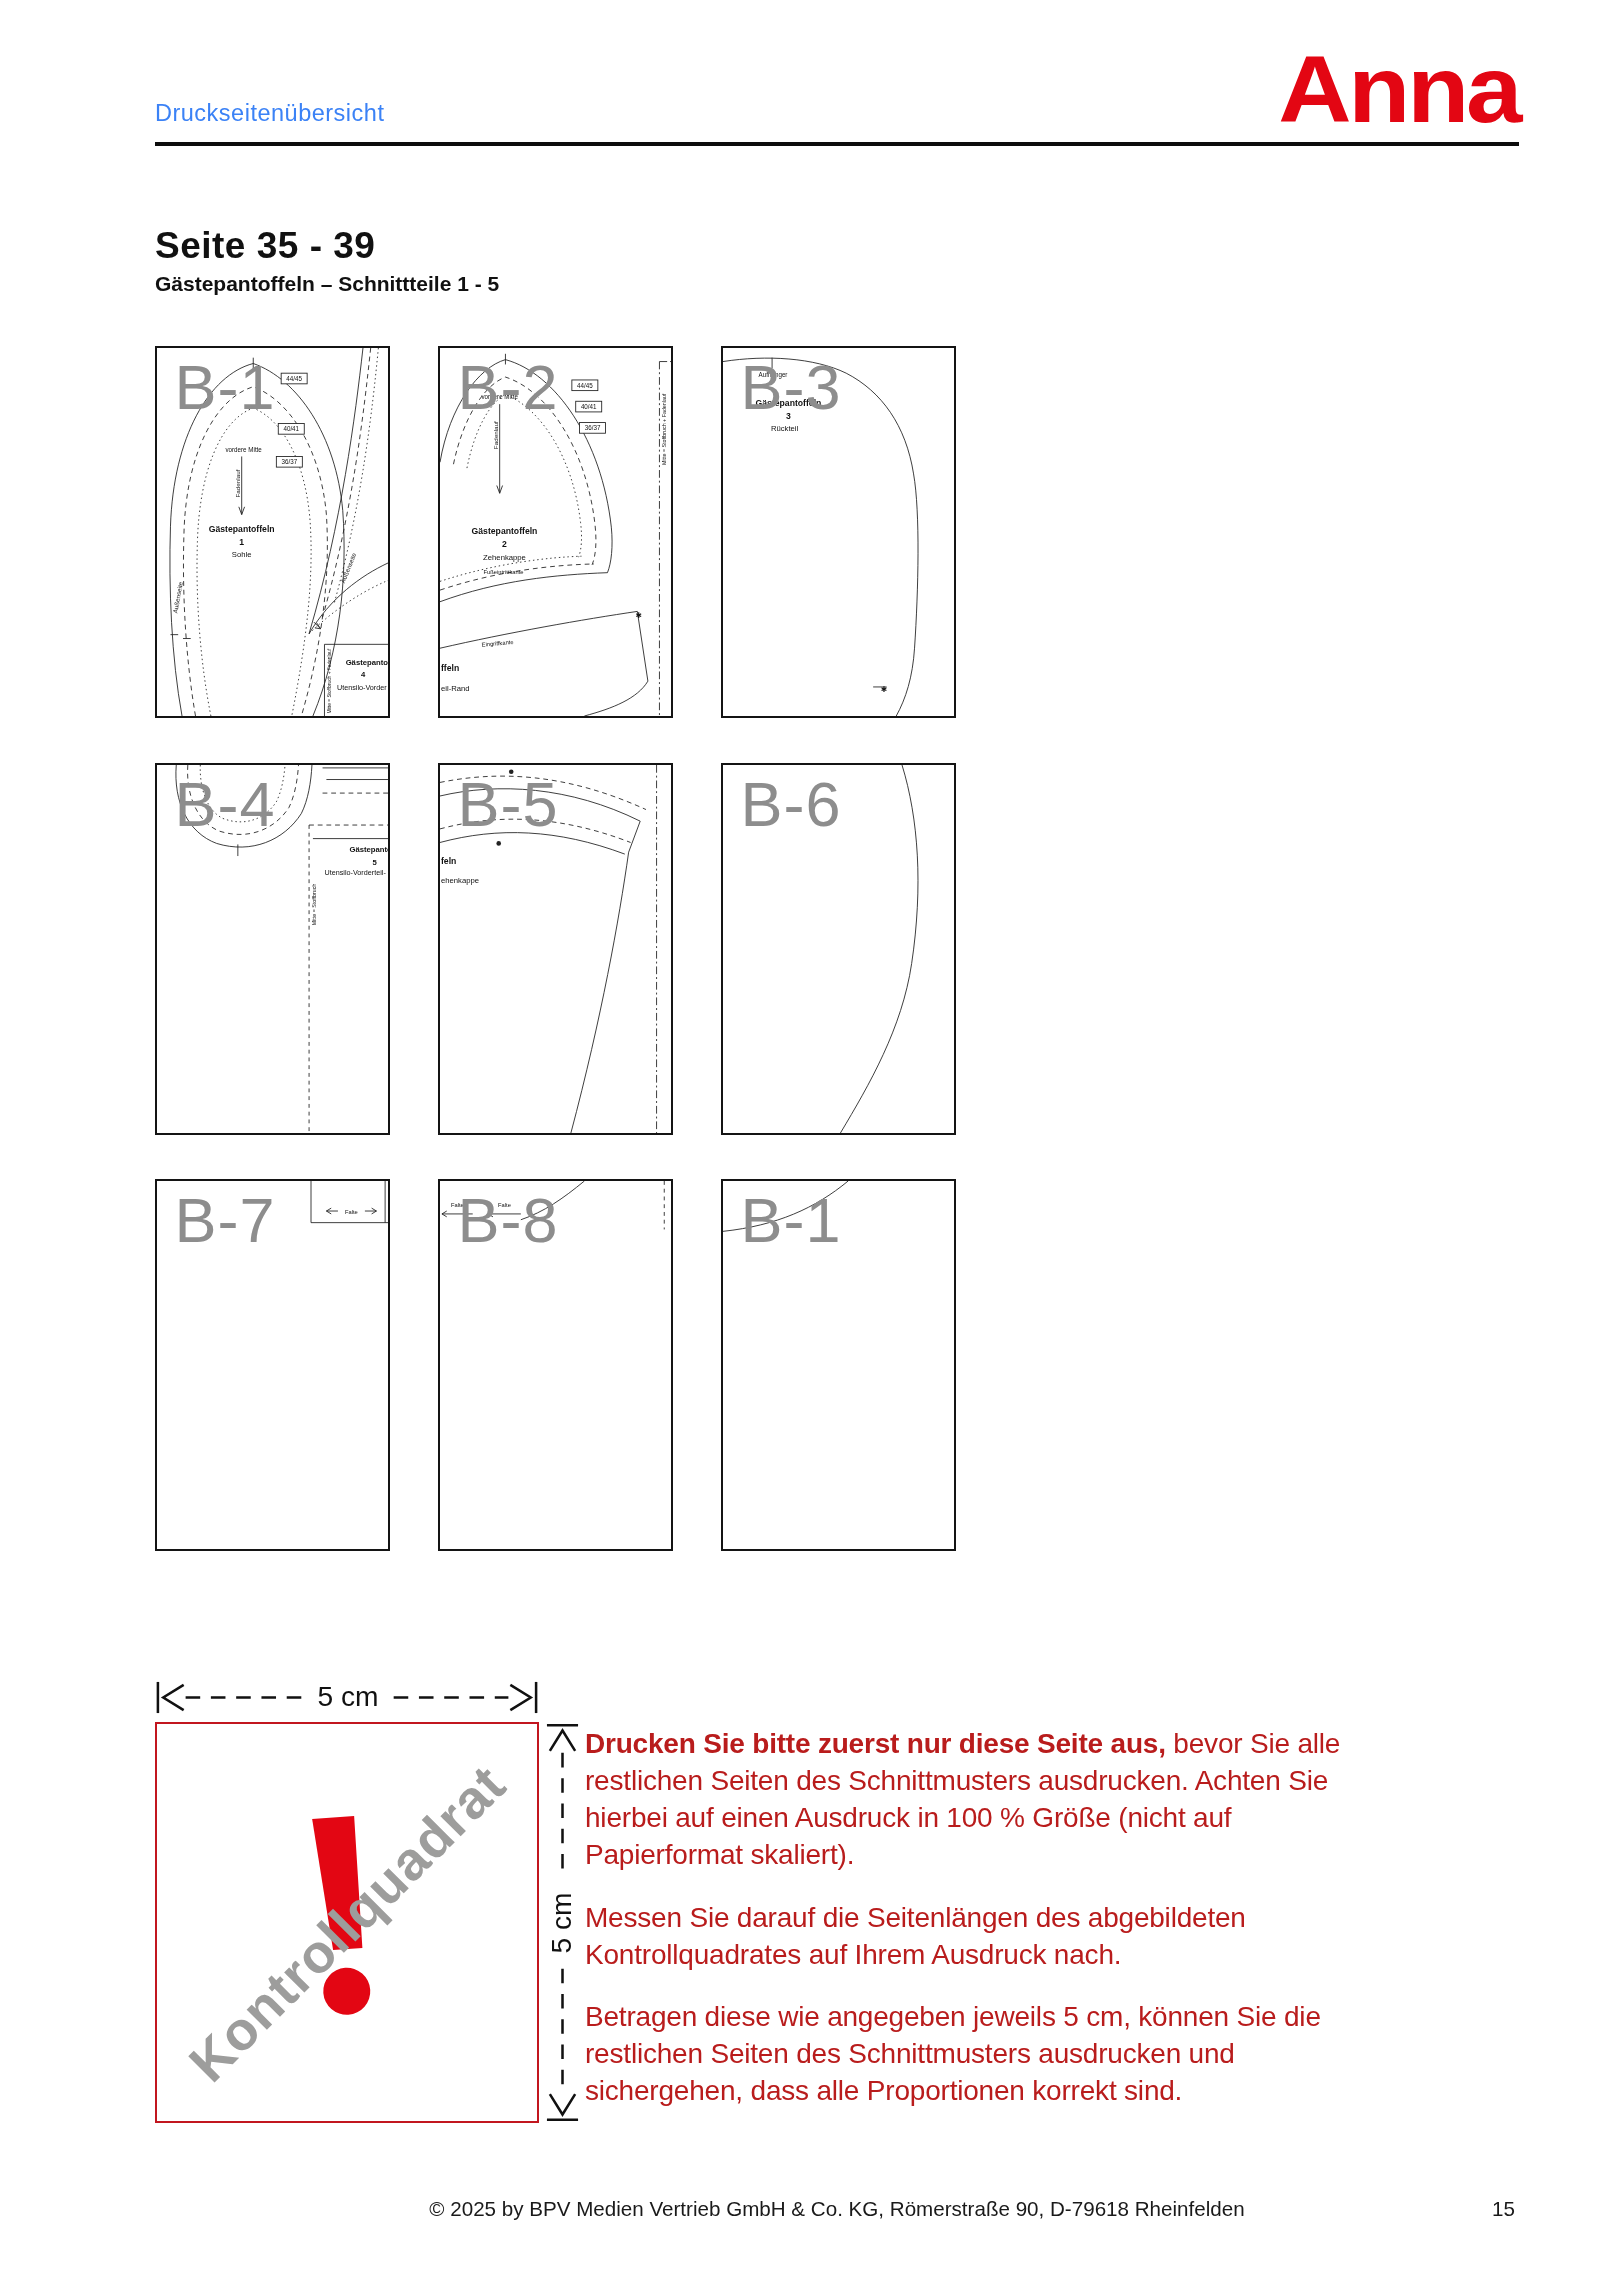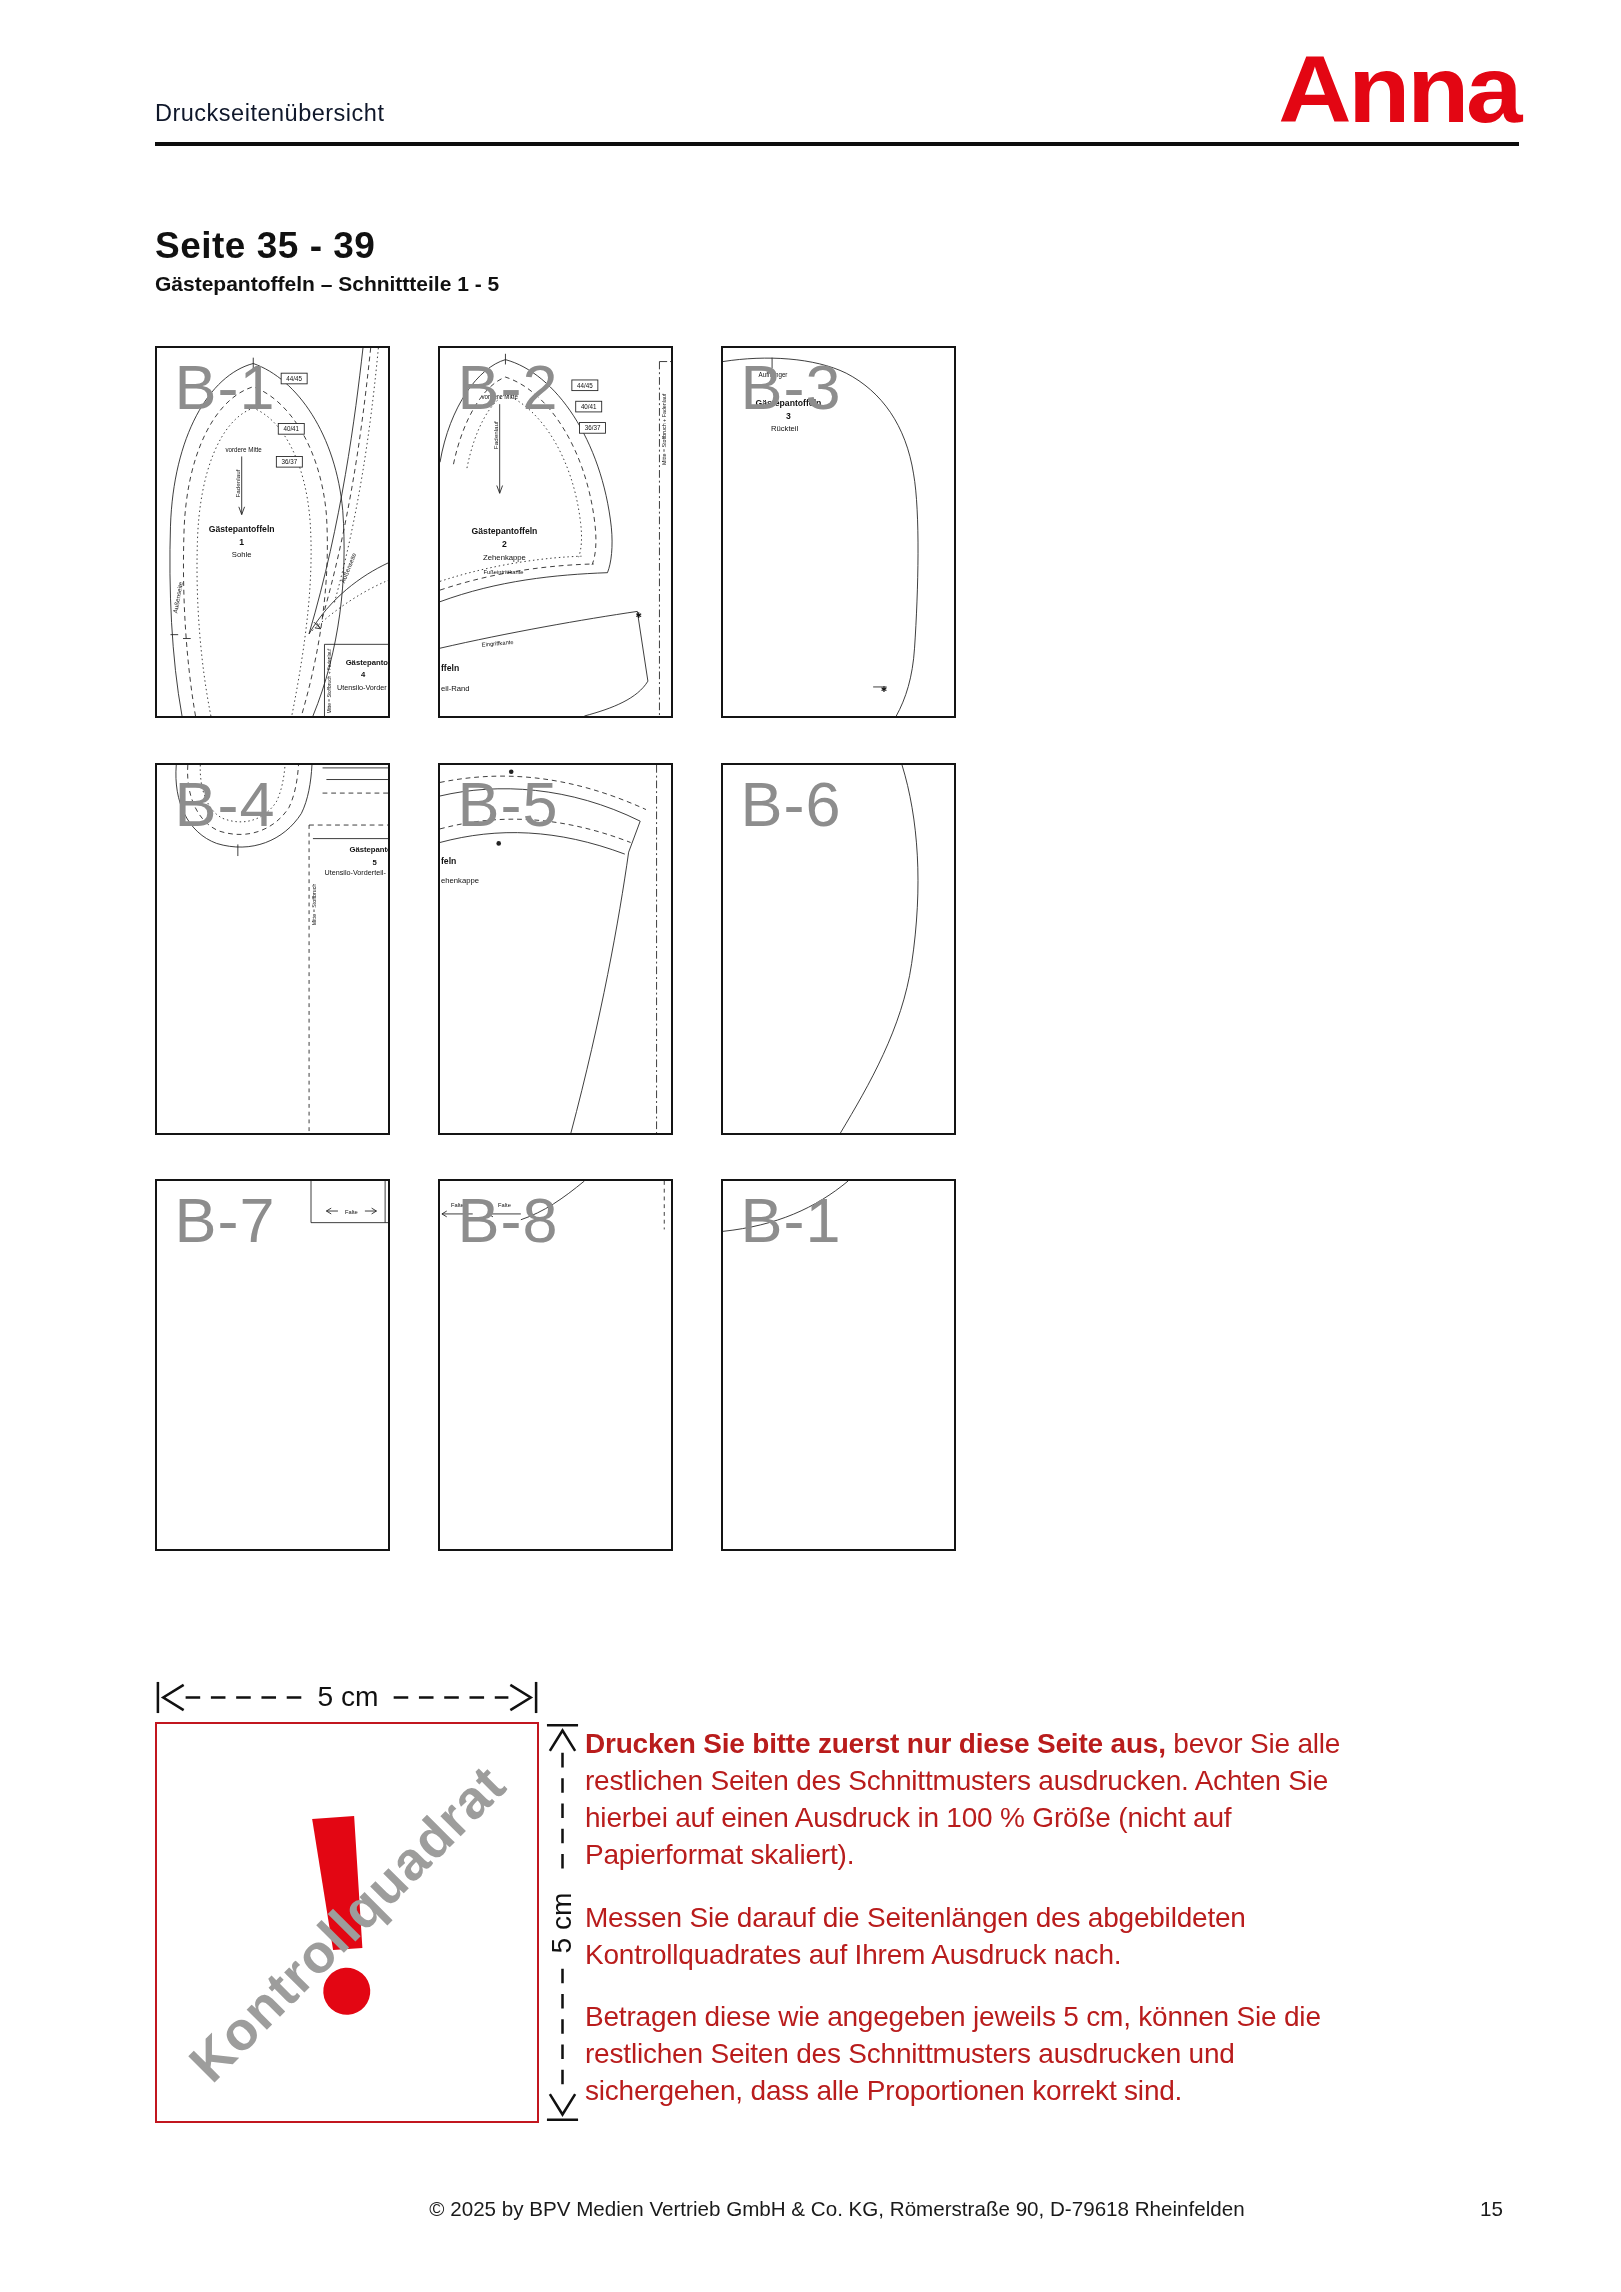--- a/index.html
+++ b/index.html
@@ -1,20 +1,20 @@
 <!DOCTYPE html>
 <html><head>
 <meta charset="utf-8">
 <style>
   html,body{margin:0;padding:0;background:#e8e8e8}
   .page{position:relative;width:1621px;height:2293px;background:#fff;margin:0 auto;
         font-family:"Liberation Sans",sans-serif;color:#111;overflow:hidden}
   .abs{position:absolute}
   
-  .breadcrumb{left:155px;top:100px;font-size:23.5px;letter-spacing:0.5px;color:#0f172a}
+  .breadcrumb{left:155px;top:100px;font-size:23.5px;letter-spacing:0.5px;color:#3b82f6}
   .rule{left:155px;top:142px;width:1364px;height:3.9px;background:#0d0d0d}
   .logo{right:102px;top:43px;font-size:94px;font-weight:bold;letter-spacing:-2.9px;line-height:1;
         transform:scaleX(1.08);transform-origin:right top}
   
   .page-title{left:155px;top:225px;font-size:37px;font-weight:bold;letter-spacing:0.5px}
   .page-subtitle{left:155px;top:272px;font-size:21px;font-weight:bold}
   
   .tile{position:absolute;width:235px;height:372px;border:2.9px solid #141414;box-sizing:border-box;background:#fff;overflow:hidden}
   .tile svg{position:absolute;left:0;top:0;width:100%;height:100%}
   .tile-label{position:absolute;left:17.6px;top:7.8px;font-size:63px;font-weight:normal;color:#8d8d8d;line-height:1;letter-spacing:1px}
@@ -24,21 +24,21 @@
   .ctrl-square{left:155px;top:1722px;width:384px;height:401px;border:2.9px solid #c2161f;box-sizing:border-box}
   .watermark{left:50%;top:50%;transform:translate(-50%,-50%) rotate(-45deg);
              font-size:54px;font-weight:bold;color:#9d9d9c;white-space:nowrap;letter-spacing:1px}
   
   .instructions{left:585px;top:1725px;width:776px;font-size:28px;line-height:37px;letter-spacing:-0.2px;color:#b91c1c}
   .instructions p{margin:0 0 25.5px 0}
   .instructions p:last-child{margin-bottom:16px}
   
   .footer{left:155px;top:2197px;width:1364px;font-size:20.6px;color:#1a1a1a}
   .footer .copyright{display:block;text-align:center}
-  .footer .page-number{position:absolute;right:16px;top:0}
+  .footer .page-number{position:absolute;right:4px;top:0}
 </style>
 </head>
 <body>
 
 <div class="page">
 
   <div class="abs breadcrumb">Druckseitenübersicht</div>
   <div class="abs logo" style="color:#e30613">Anna</div>
   <div class="abs rule"></div>
 

